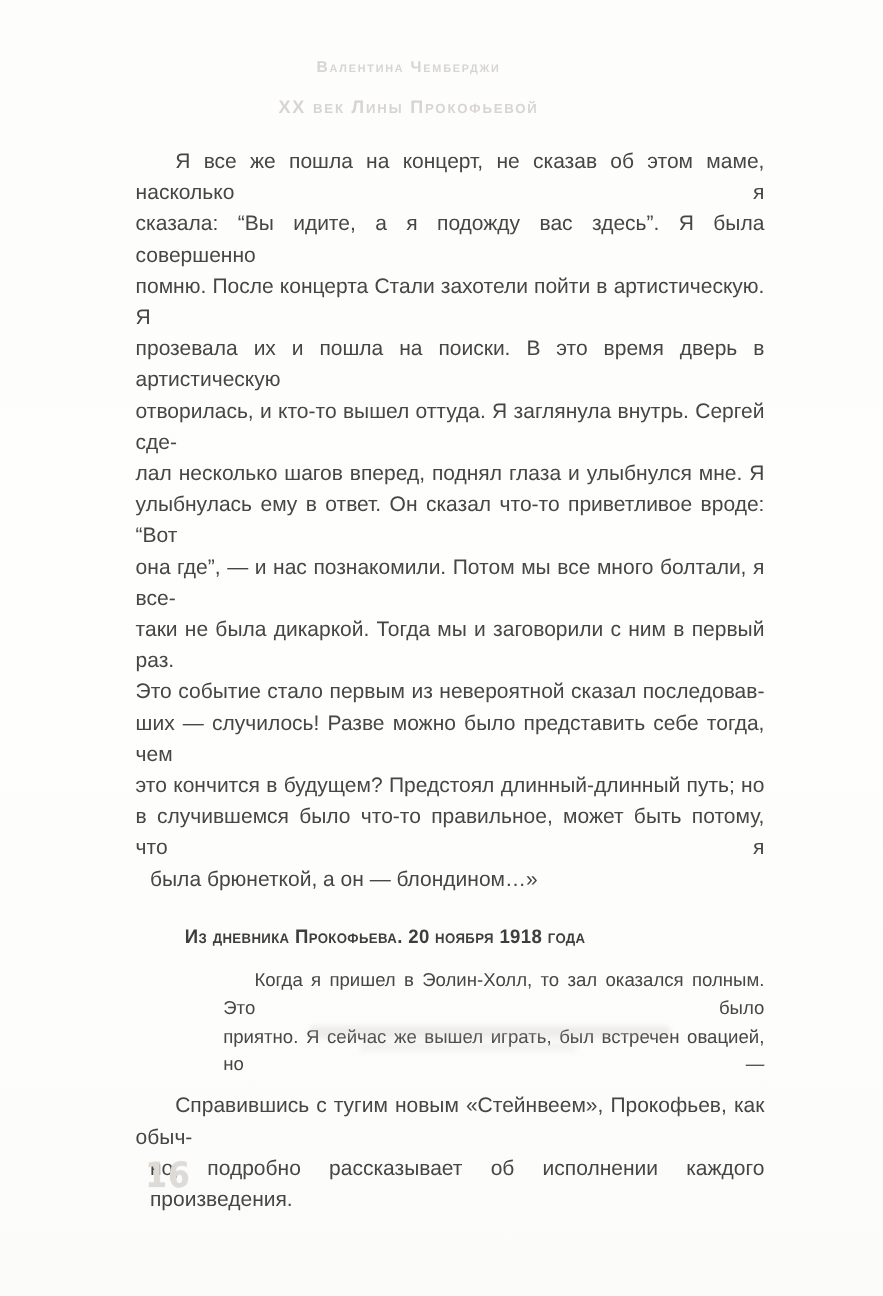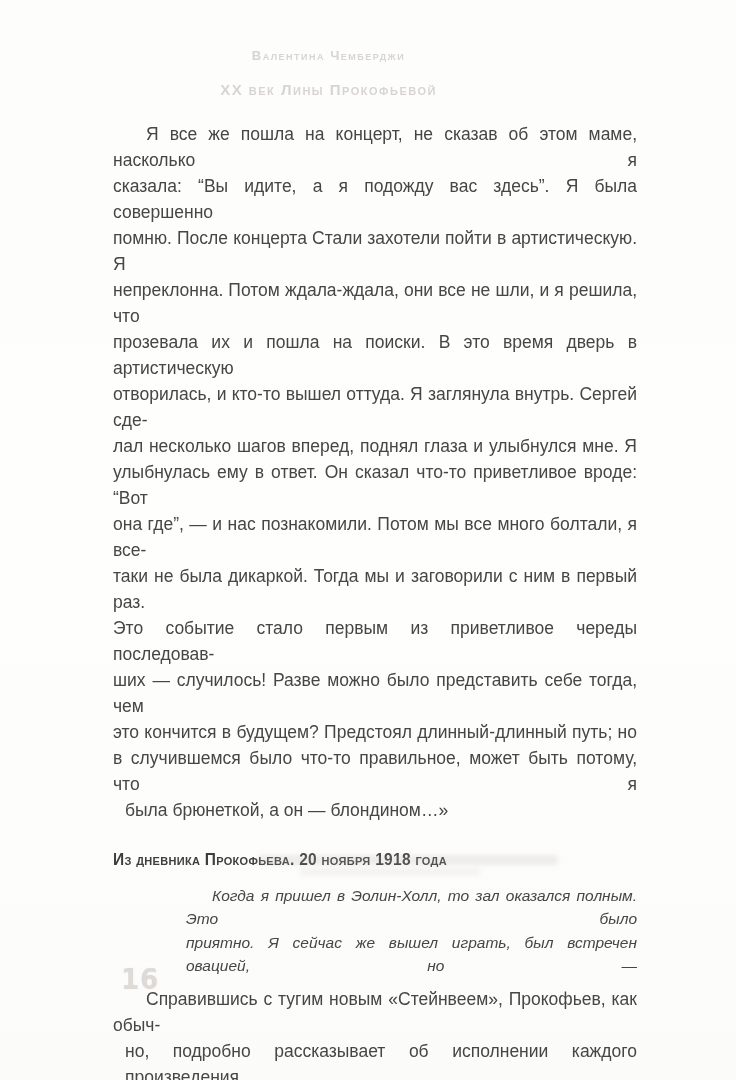--- a/index.html
+++ b/index.html
@@ -13,21 +13,21 @@
   }
   .page {
     position: absolute;
     inset: 0;
     background: linear-gradient(180deg, #fdfdfc 0%, #fefefd 55%, #fbfbf9 100%);
   }
   
   .running-header {
     position: absolute;
     top: 48px;
-    left: 4px;
+    left: 16px;
     width: 649px;
     text-align: center;
     color: #d8d5d1;
     font-weight: bold;
     font-variant: small-caps;
     letter-spacing: 1.5px;
     user-select: none;
   }
   .rh-line1 { font-size: 13px; line-height: 16px; }
   .rh-line2 { font-size: 15px; line-height: 19px; margin-top: 16px; }
@@ -55,26 +55,26 @@
     margin-top: 27px;
     margin-bottom: 14px;
     font-size: 15.5px;
     line-height: 20px;
     font-weight: bold;
     font-variant: small-caps;
     letter-spacing: 0.3px;
     color: #3e3e3e;
     transform: scaleY(1.05);
     transform-origin: left center;
+    margin-left: 41px;
   }
   .quote {
     margin-left: 73px;
     font-size: 15.5px;
     line-height: 23.3px;
-    font-style: italic;
   }
   .quote .line.first { text-indent: 26px; }
 
   .para-2 { margin-top: 9px; }
 
   
   .show-through {
     position: absolute;
     background: rgba(185, 183, 178, 0.22);
     filter: blur(2px);
@@ -109,28 +109,27 @@
     <div class="rh-line1">Валентина Чемберджи</div>
     <div class="rh-line2">XX век Лины Прокофьевой</div>
   </div>
 
   <div class="text-column">
 
     <div class="para para-1">
       <div class="line first">Я все же пошла на концерт, не сказав об этом маме, насколько я</div>
       <div class="line">сказала: “Вы идите, а я подожду вас здесь”. Я была совершенно</div>
       <div class="line">помню. После концерта Стали захотели пойти в артистическую. Я</div>
-      <div class="line">непреклонна. Потом ждала-ждала, они все не шли, и я решила, что</div>
       <div class="line">прозевала их и пошла на поиски. В это время дверь в артистическую</div>
       <div class="line">отворилась, и кто-то вышел оттуда. Я заглянула внутрь. Сергей сде-</div>
       <div class="line">лал несколько шагов вперед, поднял глаза и улыбнулся мне. Я</div>
       <div class="line">улыбнулась ему в ответ. Он сказал что-то приветливое вроде: “Вот</div>
       <div class="line">она где”, — и нас познакомили. Потом мы все много болтали, я все-</div>
       <div class="line">таки не была дикаркой. Тогда мы и заговорили с ним в первый раз.</div>
-      <div class="line">Это событие стало первым из приветливое череды последовав-</div>
+      <div class="line">Это событие стало первым из невероятной сказал последовав-</div>
       <div class="line">ших — случилось! Разве можно было представить себе тогда, чем</div>
       <div class="line">это кончится в будущем? Предстоял длинный-длинный путь; но</div>
       <div class="line">в случившемся было что-то правильное, может быть потому, что я</div>
       <div class="line last">была брюнеткой, а он — блондином…»</div>
     </div>
 
     <div class="diary-heading">Из дневника Прокофьева. 20 ноября 1918 года</div>
 
     <div class="para quote quote-1">
       <div class="line first">Когда я пришел в Эолин-Холл, то зал оказался полным. Это было</div>

